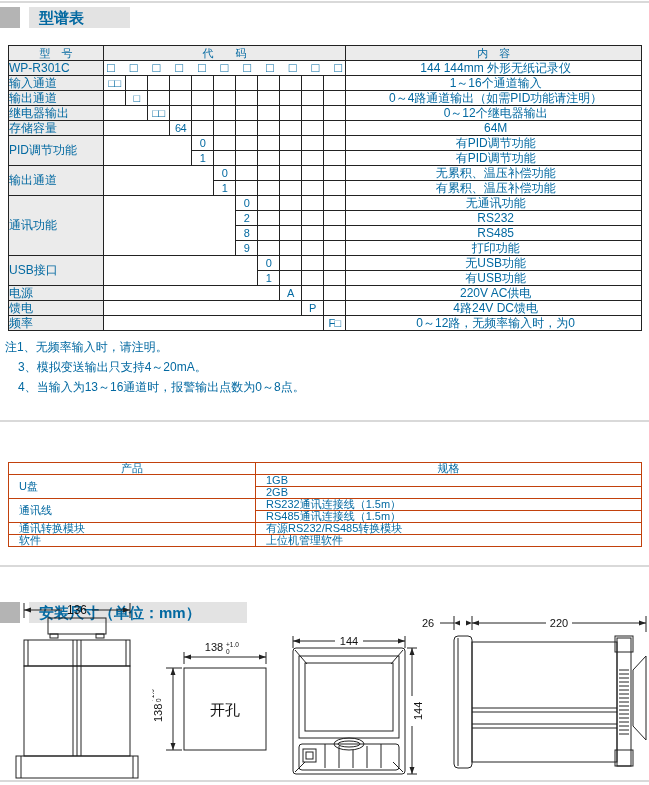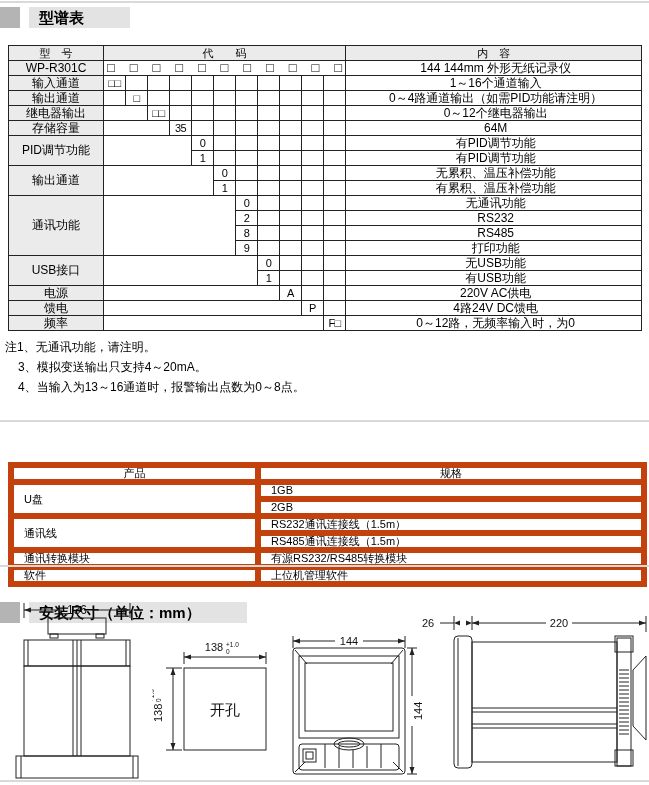--- a/index.html
+++ b/index.html
@@ -1,43 +1,43 @@
 <!DOCTYPE html>
 <html><head>
 <meta charset="utf-8">
 <style>
   html,body{margin:0;padding:0;background:#fff;}
   .page{position:relative;width:649px;height:785px;background:#fff;overflow:hidden;
-        font-family:"Liberation Sans",sans-serif;color:#000000;}
+        font-family:"Liberation Sans",sans-serif;color:#0369a1;}
   .rule{position:absolute;left:0;width:649px;height:2px;background:#d9d9d9;}
   
   .sec{position:absolute;left:0;display:flex;align-items:stretch;height:21px;}
   .sec .sq{width:20px;height:21px;background:#b4b4b4;margin-right:9px;}
   .sec .bar{background:#e3e3e3;font-weight:bold;font-size:15px;line-height:21px;
             padding:0 46px 0 10px;white-space:nowrap;}
   
   table{border-collapse:collapse;table-layout:fixed;}
   .mt{position:absolute;left:8px;top:45px;width:633px;}
   .mt td{border:1px solid #222;height:14px;padding:0;font-size:12px;line-height:13px;
          overflow:hidden;white-space:nowrap;vertical-align:middle;}
-  .mt .lbl{background:#ebebeb;text-align:center;}
+  .mt .lbl{background:#ebebeb;}
   .mt tr.hdr td{background:#ebebeb;text-align:center;font-size:11px;font-weight:normal;}
   .mt .code{text-align:center;font-size:11px;letter-spacing:-0.5px;}
   .mt .cnt{text-align:center;padding:0 2px 0 6px;}
   .mt .boxcell{padding:0 3px;}
   .boxrow{display:flex;justify-content:space-between;align-items:center;}
   .boxrow span{font-size:13px;line-height:14px;}
   
   .notes{position:absolute;left:5px;top:337px;width:644px;font-size:12px;}
   .notes div{line-height:20px;white-space:nowrap;}
   .notes div + div{margin-left:13px;}
   
   .at{position:absolute;left:8px;top:462px;width:633px;}
   .at col.c-prod{width:247px;} .at col.c-spec{width:386px;}
-  .at td{border:6px solid #c2410c;height:11px;font-size:11px;line-height:11px;
+  .at td{border:1px solid #c2410c;height:11px;font-size:11px;line-height:11px;
          padding:0 0 0 10px;white-space:nowrap;overflow:hidden;vertical-align:middle;}
   .at tr.hdr td{text-align:center;padding:0;}
   
   .drw{position:absolute;}
   .drw line,.drw rect,.drw ellipse,.drw polygon.ln{stroke:#222;fill:none;stroke-width:1;}
   .drw polygon.ah{fill:#222;stroke:none;}
   .drw text{fill:#111;stroke:none;font-family:"Liberation Sans",sans-serif;}
   .dim{font-size:11px;} .dim2{font-size:12px;} .tol{font-size:6.5px;} .big{font-size:15px;}
 </style>
 </head>
@@ -127,21 +127,21 @@
           <td class="e"></td>
           <td class="e"></td>
           <td class="e"></td>
           <td class="e"></td>
       <td class="cnt">0～12个继电器输出</td>
     </tr>
 
     <tr>
       <td class="lbl">存储容量</td>
       <td class="blank" colspan="3"></td>
-      <td class="code">35</td>
+      <td class="code">64</td>
       <td class="e"></td>
           <td class="e"></td>
           <td class="e"></td>
           <td class="e"></td>
           <td class="e"></td>
           <td class="e"></td>
           <td class="e"></td>
       <td class="cnt">64M</td>
     </tr>
 
@@ -261,21 +261,21 @@
     <tr>
       <td class="lbl">频率</td>
       <td class="blank" colspan="10"></td>
       <td class="code">F□</td>
       <td class="cnt">0～12路，无频率输入时，为0</td>
     </tr>
   </tbody>
     </table>
 
   <div class="notes">
-    <div>注1、无通讯功能，请注明。</div>
+    <div>注1、无频率输入时，请注明。</div>
     <div>3、模拟变送输出只支持4～20mA。</div>
     <div>4、当输入为13～16通道时，报警输出点数为0～8点。</div>
   </div>
 
   <div class="rule" style="top:420px"></div>
 
 
   <table class="at">
     <colgroup>
         <col class="c-prod">

